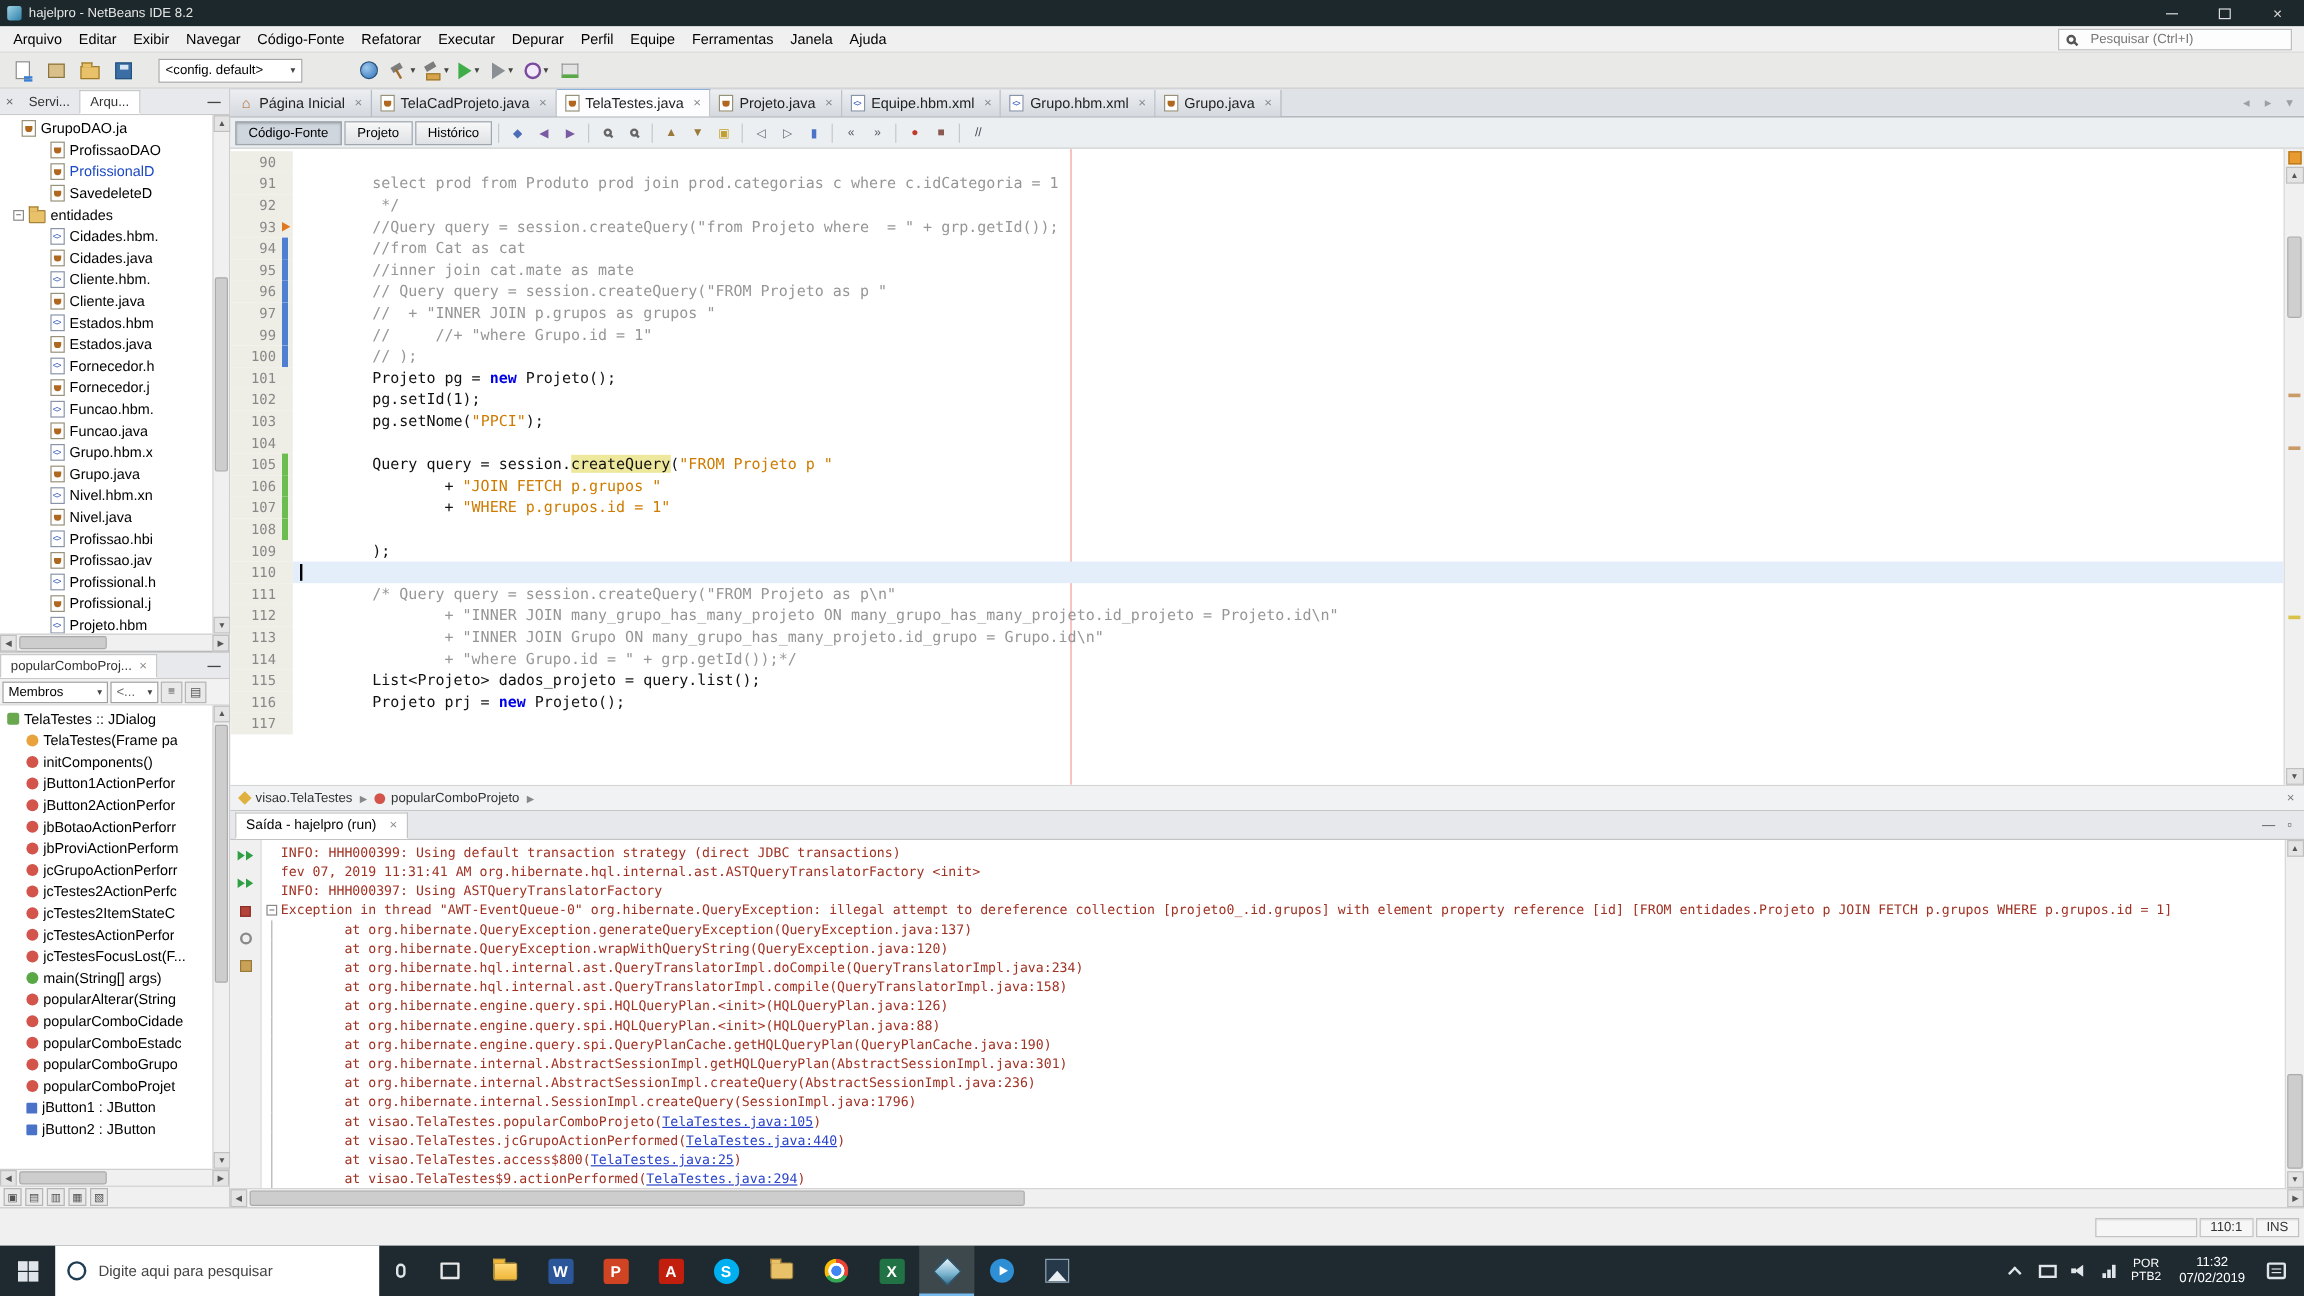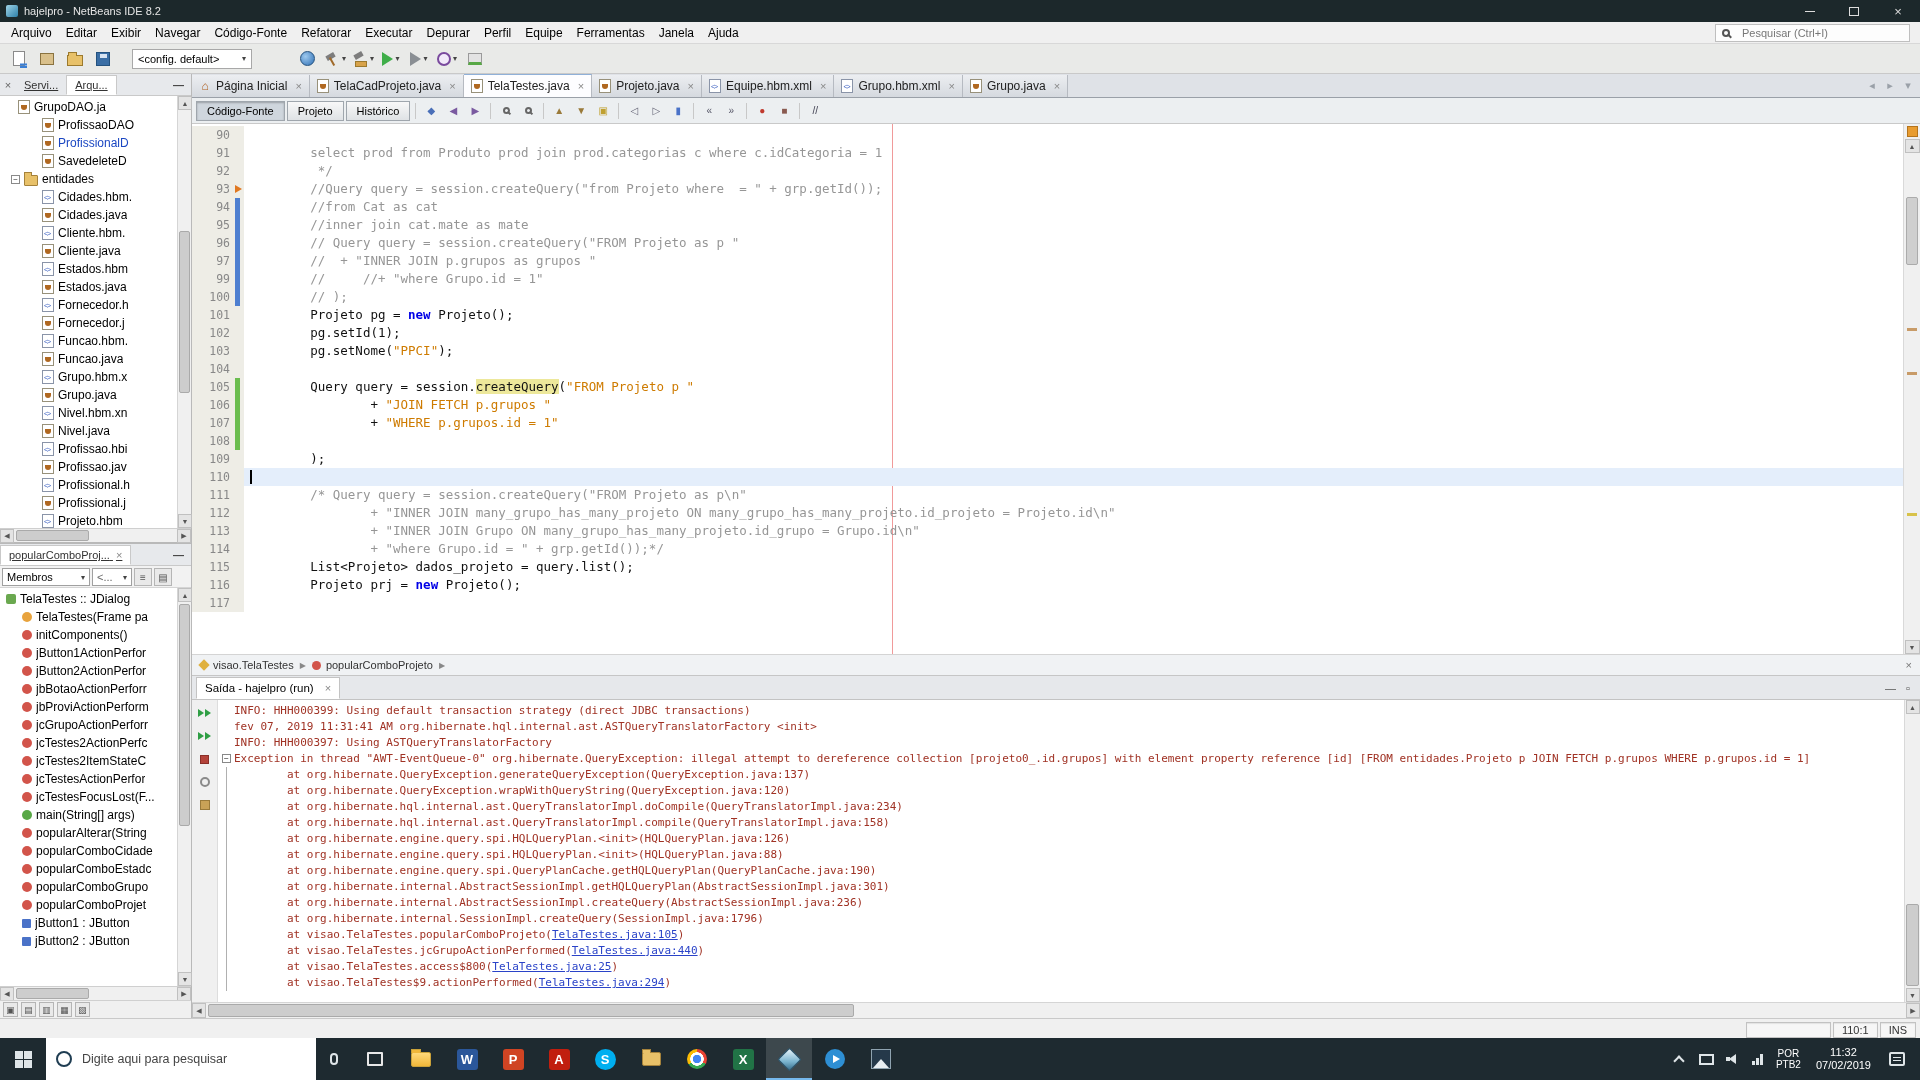--- a/index.html
+++ b/index.html
@@ -49,21 +49,21 @@
 .tic-profile{width:14px;height:14px;border-radius:50%;border:2px solid #7a4a9e;background:#f2eafa;}
 .tic-memory-gauge{width:14px;height:12px;background:#e3e3e3;border:1px solid #9a9a9a;border-bottom:3px solid #58a846;}
 
 
 .main{flex:1;display:flex;min-height:0;}
 .sidebar{width:192px;display:flex;flex-direction:column;border-right:1px solid #b9b9b9;background:#fff;flex:0 0 auto;}
 .panel-projects{height:470px;display:flex;flex-direction:column;border-bottom:2px solid #b9b9b9;}
 .panel-navigator{flex:1;display:flex;flex-direction:column;min-height:0;}
 .panel-header{height:22px;background:#e7e9ec;display:flex;align-items:flex-end;font-size:11px;border-bottom:1px solid #c9c9c9;flex:0 0 auto;}
 .ph-close{width:16px;text-align:center;color:#666;align-self:center;}
-.ph-tab{padding:2px 8px;height:20px;display:flex;align-items:center;color:#333;white-space:nowrap;text-decoration:underline;}
+.ph-tab{padding:2px 8px;height:20px;display:flex;align-items:center;color:#333;white-space:nowrap;}
 .ph-tab.active{background:#fff;border:1px solid #c9c9c9;border-bottom:1px solid #fff;}
 .ph-min{margin-left:auto;padding:0 7px;color:#444;align-self:center;font-weight:bold;}
 .tree-wrap{flex:1;display:flex;min-height:0;}
 .tree{flex:1;overflow:hidden;padding-top:2px;background:#fff;}
 .trow{height:18px;display:flex;align-items:center;font-size:12px;white-space:nowrap;gap:4px;}
 .toggle{width:9px;height:9px;border:1px solid #8a8a8a;background:#fff;font-size:8px;line-height:7px;text-align:center;color:#333;flex:0 0 auto;}
 .tlabel{overflow:hidden;text-overflow:clip;}
 .tlabel.blue{color:#1b47c2;}
 .fi{width:12px;height:14px;position:relative;flex:0 0 auto;display:inline-block;}
 .fi-java{background:#fff;border:1px solid #98917a;}
@@ -72,21 +72,21 @@
 .fi-xml::after{content:"<>";font-size:7px;color:#3a5fc0;position:absolute;left:1px;top:3px;letter-spacing:-1px;}
 .fi-home{border:none;color:#b06020;font-size:12px;line-height:14px;text-align:center;}
 .fi-folder{width:14px;height:11px;background:#e8c169;border:1px solid #a5823b;position:relative;border-radius:1px;margin-top:2px;}
 .fi-folder::before{content:"";position:absolute;top:-4px;left:-1px;width:6px;height:3px;background:#e8c169;border:1px solid #a5823b;border-bottom:none;}
 .vscroll{width:14px;background:#f0f0f0;border-left:1px solid #d5d5d5;display:flex;flex-direction:column;flex:0 0 auto;}
 .hscroll{height:14px;border-top:1px solid #cfcfcf;display:flex;align-items:stretch;background:#f0f0f0;flex:0 0 auto;}
 .sb-btn{width:14px;height:14px;border:1px solid #c0c0c0;background:#e4e4e4;font-size:7px;display:flex;align-items:center;justify-content:center;color:#555;flex:0 0 auto;}
 .sb-track{flex:1;position:relative;}
 .sb-thumb-h{position:absolute;top:1px;bottom:1px;left:2px;width:45%;background:#cdcdcd;border:1px solid #aaa;border-radius:2px;}
 .sb-thumb-v{position:absolute;left:1px;right:1px;background:#cdcdcd;border:1px solid #aaa;border-radius:2px;}
-.nav-combos{height:22px;display:flex;padding:2px;gap:2px;border-bottom:1px solid #d5d5d5;background:#f2f2f2;flex:0 0 auto;}
+.nav-combos{height:22px;display:flex;align-items:center;padding:2px;gap:2px;border-bottom:1px solid #d5d5d5;background:#f2f2f2;flex:0 0 auto;}
 .combo{border:1px solid #a0a0a0;background:#fff;height:18px;display:flex;align-items:center;justify-content:space-between;padding:0 4px;font-size:11px;}
 .combo.c1{width:88px;}
 .combo.c2{width:40px;color:#666;}
 .mini-btn{width:18px;height:18px;border:1px solid #b5b5b5;background:#e9e9e9;display:flex;align-items:center;justify-content:center;font-size:10px;color:#555;}
 .ni{width:10px;height:10px;border-radius:50%;flex:0 0 auto;}
 .ni-class{background:#6aa84f;border-radius:2px;}
 .ni-ctor{background:#e8a33d;}
 .ni-priv{background:#d2544a;}
 .ni-pub{background:#58a846;}
 .ni-field{background:#4a72c8;border-radius:1px;width:9px;height:9px;}
@@ -157,21 +157,21 @@
 .fold-col{width:14px;flex:0 0 auto;position:relative;}
 .fold-box{position:absolute;left:2px;top:3px;width:9px;height:9px;border:1px solid #888;background:#fff;font-size:8px;line-height:7px;text-align:center;color:#444;}
 .fold-line{position:absolute;left:6px;top:0;bottom:0;width:1px;background:#b0b0b0;}
 .oe{color:#a03224;}
 .olk{color:#2a43c8;text-decoration:underline;}
 .out-vscroll{width:16px;background:#f0f0f0;border-left:1px solid #d9d9d9;display:flex;flex-direction:column;align-items:center;flex:0 0 auto;}
 .out-hscroll{height:16px;border-top:1px solid #d5d5d5;background:#f0f0f0;display:flex;align-items:stretch;flex:0 0 auto;}
 .out-hscroll .sb-btn{height:auto;}
 
 
-.statusbar{height:20px;background:#f0f0f0;border-top:1px solid #c9c9c9;display:flex;align-items:flex-end;justify-content:flex-end;padding-right:4px;gap:2px;flex:0 0 auto;}
+.statusbar{height:32px;background:#f0f0f0;border-top:1px solid #c9c9c9;display:flex;align-items:center;justify-content:flex-end;padding-right:4px;gap:2px;flex:0 0 auto;}
 .status-box{border:1px solid #c2c2c2;background:#f6f6f6;box-shadow:inset 0 1px 1px rgba(0,0,0,.08);height:16px;display:flex;align-items:center;padding:0 8px;font-size:11px;color:#333;}
 .status-box.empty{width:85px;}
 
 
 .taskbar{height:42px;background:#1e2a30;display:flex;align-items:stretch;color:#fff;flex:0 0 auto;}
 .tk-start{width:46px;display:flex;align-items:center;justify-content:center;}
 .winlogo{display:grid;grid-template-columns:8px 8px;grid-template-rows:8px 8px;gap:1px;transform:skewY(0);}
 .winlogo i{background:#dfe5e8;}
 .tk-search{background:#fff;display:flex;align-items:center;width:270px;padding:0 10px;gap:10px;color:#444;font-size:12.5px;}
 .cortana{width:16px;height:16px;border:2px solid #1f3d52;border-radius:50%;flex:0 0 auto;}

